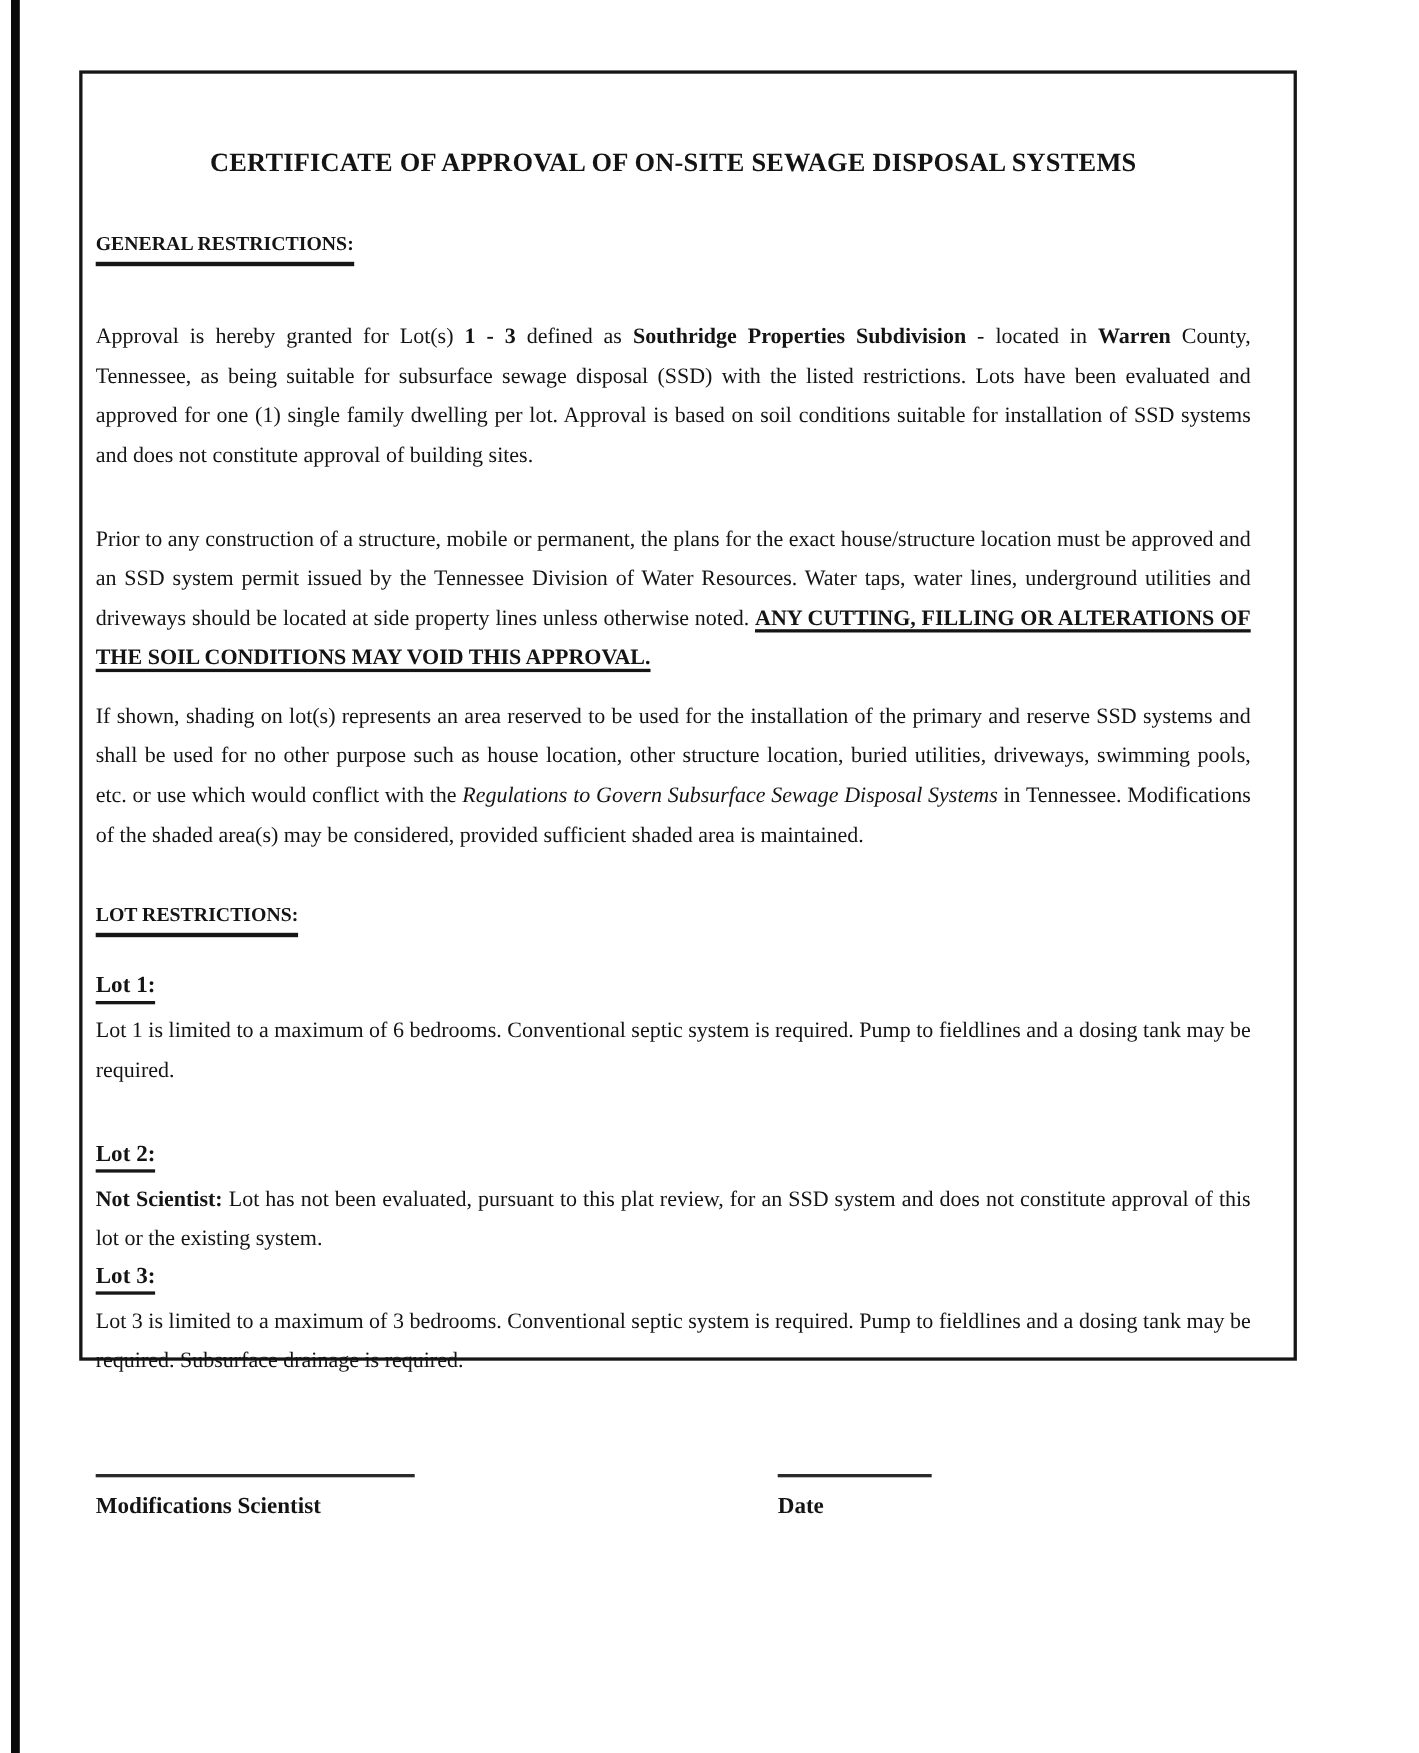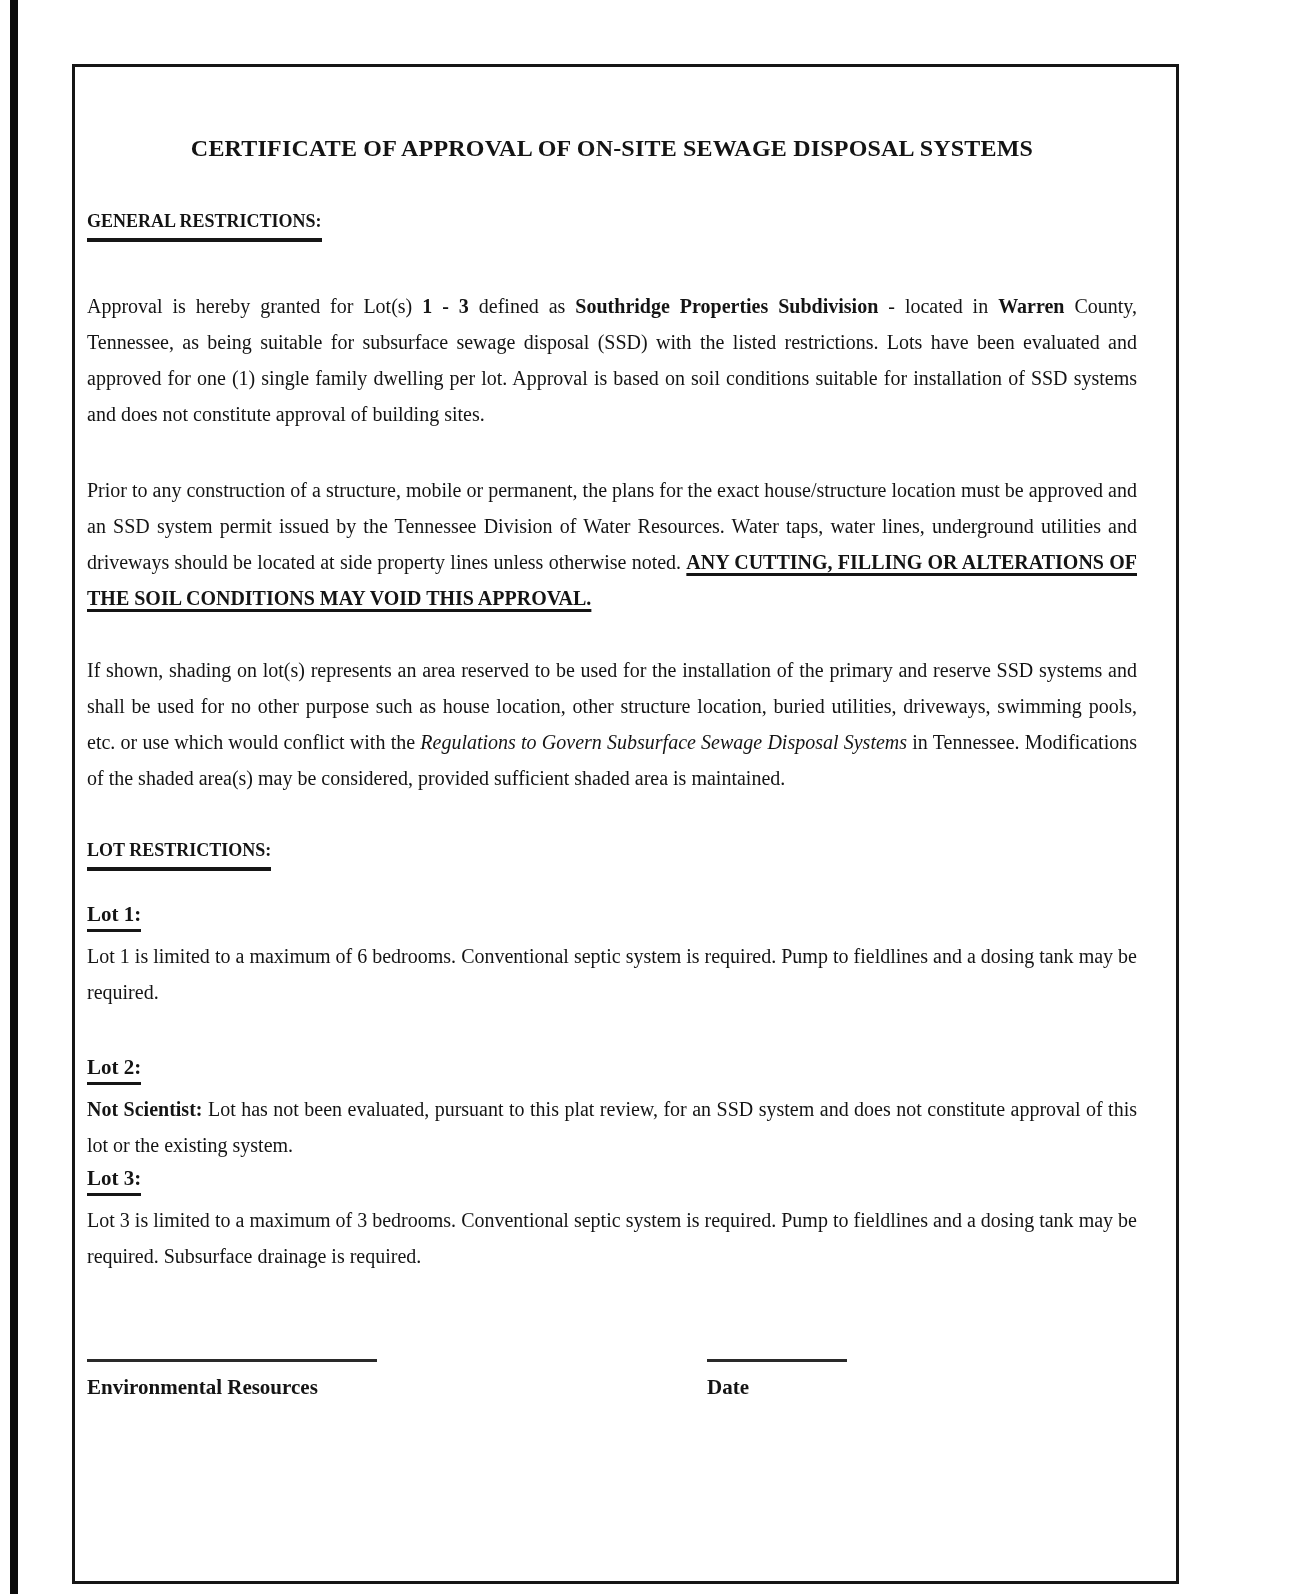--- a/index.html
+++ b/index.html
@@ -24,21 +24,21 @@
     width: 8px;
     height: 1594px;
     background: #0b0b0b;
   }
   
   .frame {
     position: absolute;
     left: 72px;
     top: 64px;
     width: 1107px;
-    height: 1520px;
+    height: 1173px;
     border: 3px solid #161616;
     background: #ffffff;
     box-sizing: border-box;
   }
   .content {
     position: absolute;
     left: 12px;
     top: 0;
     width: 1050px;
   }
@@ -63,21 +63,21 @@
     padding-bottom: 3px;
   }
   .para {
     font-size: 20px;
     line-height: 36px;
     text-align: justify;
     margin: 0;
   }
   .p1 { margin-top: 46px; }
   .p2 { margin-top: 40px; }
-  .p3 { margin-top: 36px; }
+  .p3 { margin-top: 17px; }
   .bold { font-weight: bold; }
   .italic { font-style: italic; }
   .warning {
     font-weight: bold;
     text-decoration: underline;
     text-decoration-thickness: 2.5px;
     text-underline-offset: 4px;
   }
   .lot-heading {
     font-weight: bold;
@@ -155,21 +155,21 @@
       <p class="lot-body"><span class="bold">Not Scientist:</span><span> Lot has not been evaluated, pursuant to this plat review, for an SSD system and does not constitute approval of this lot or the existing system.</span></p>
 
       <div class="lot-heading lot3-heading">
         <span class="lot-underline">Lot 3:</span>
       </div>
       <p class="lot-body">Lot 3 is limited to a maximum of 3 bedrooms. Conventional septic system is required.  Pump to fieldlines and a dosing tank may be required. Subsurface drainage is required.</p>
 
       <div class="sig-row">
         <div class="sig-left">
           <div class="sig-line long"></div>
-          <div class="sig-label">Environmental Resources</div>
+          <div class="sig-label">Modifications Scientist</div>
         </div>
         <div class="sig-right">
           <div class="sig-line short"></div>
           <div class="sig-label">Date</div>
         </div>
       </div>
 
     </div>
   </div>
 </div>

